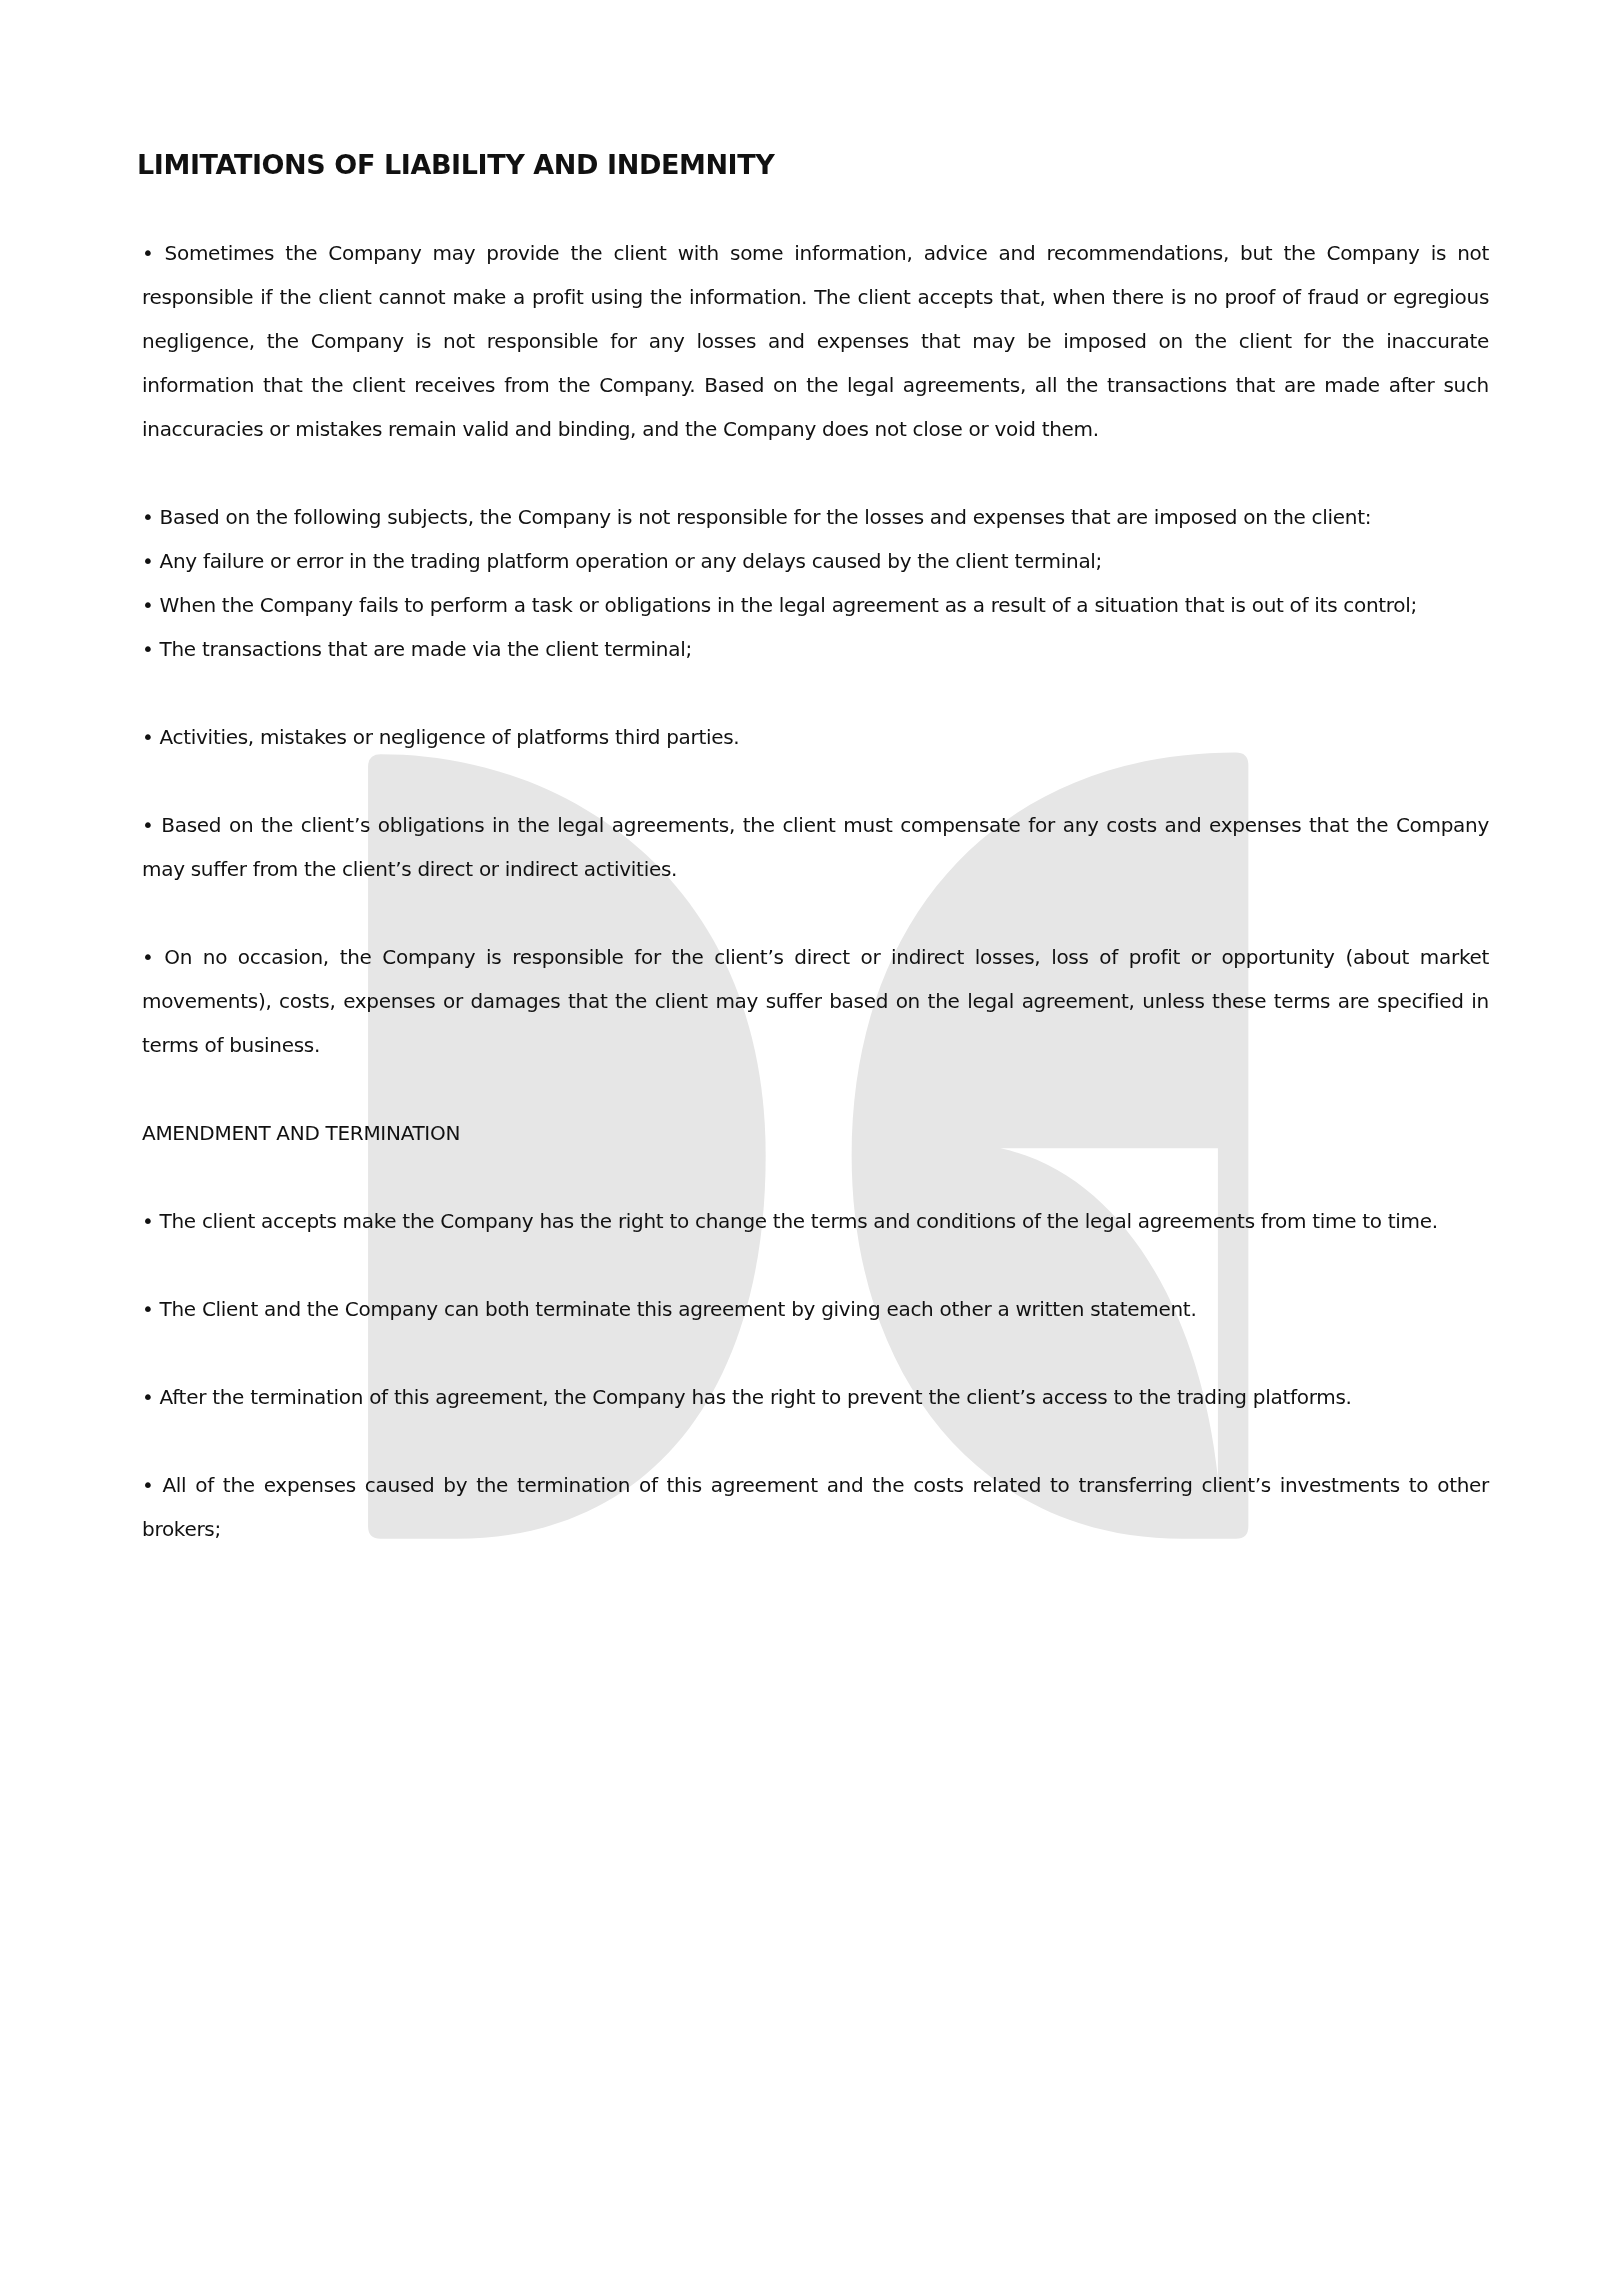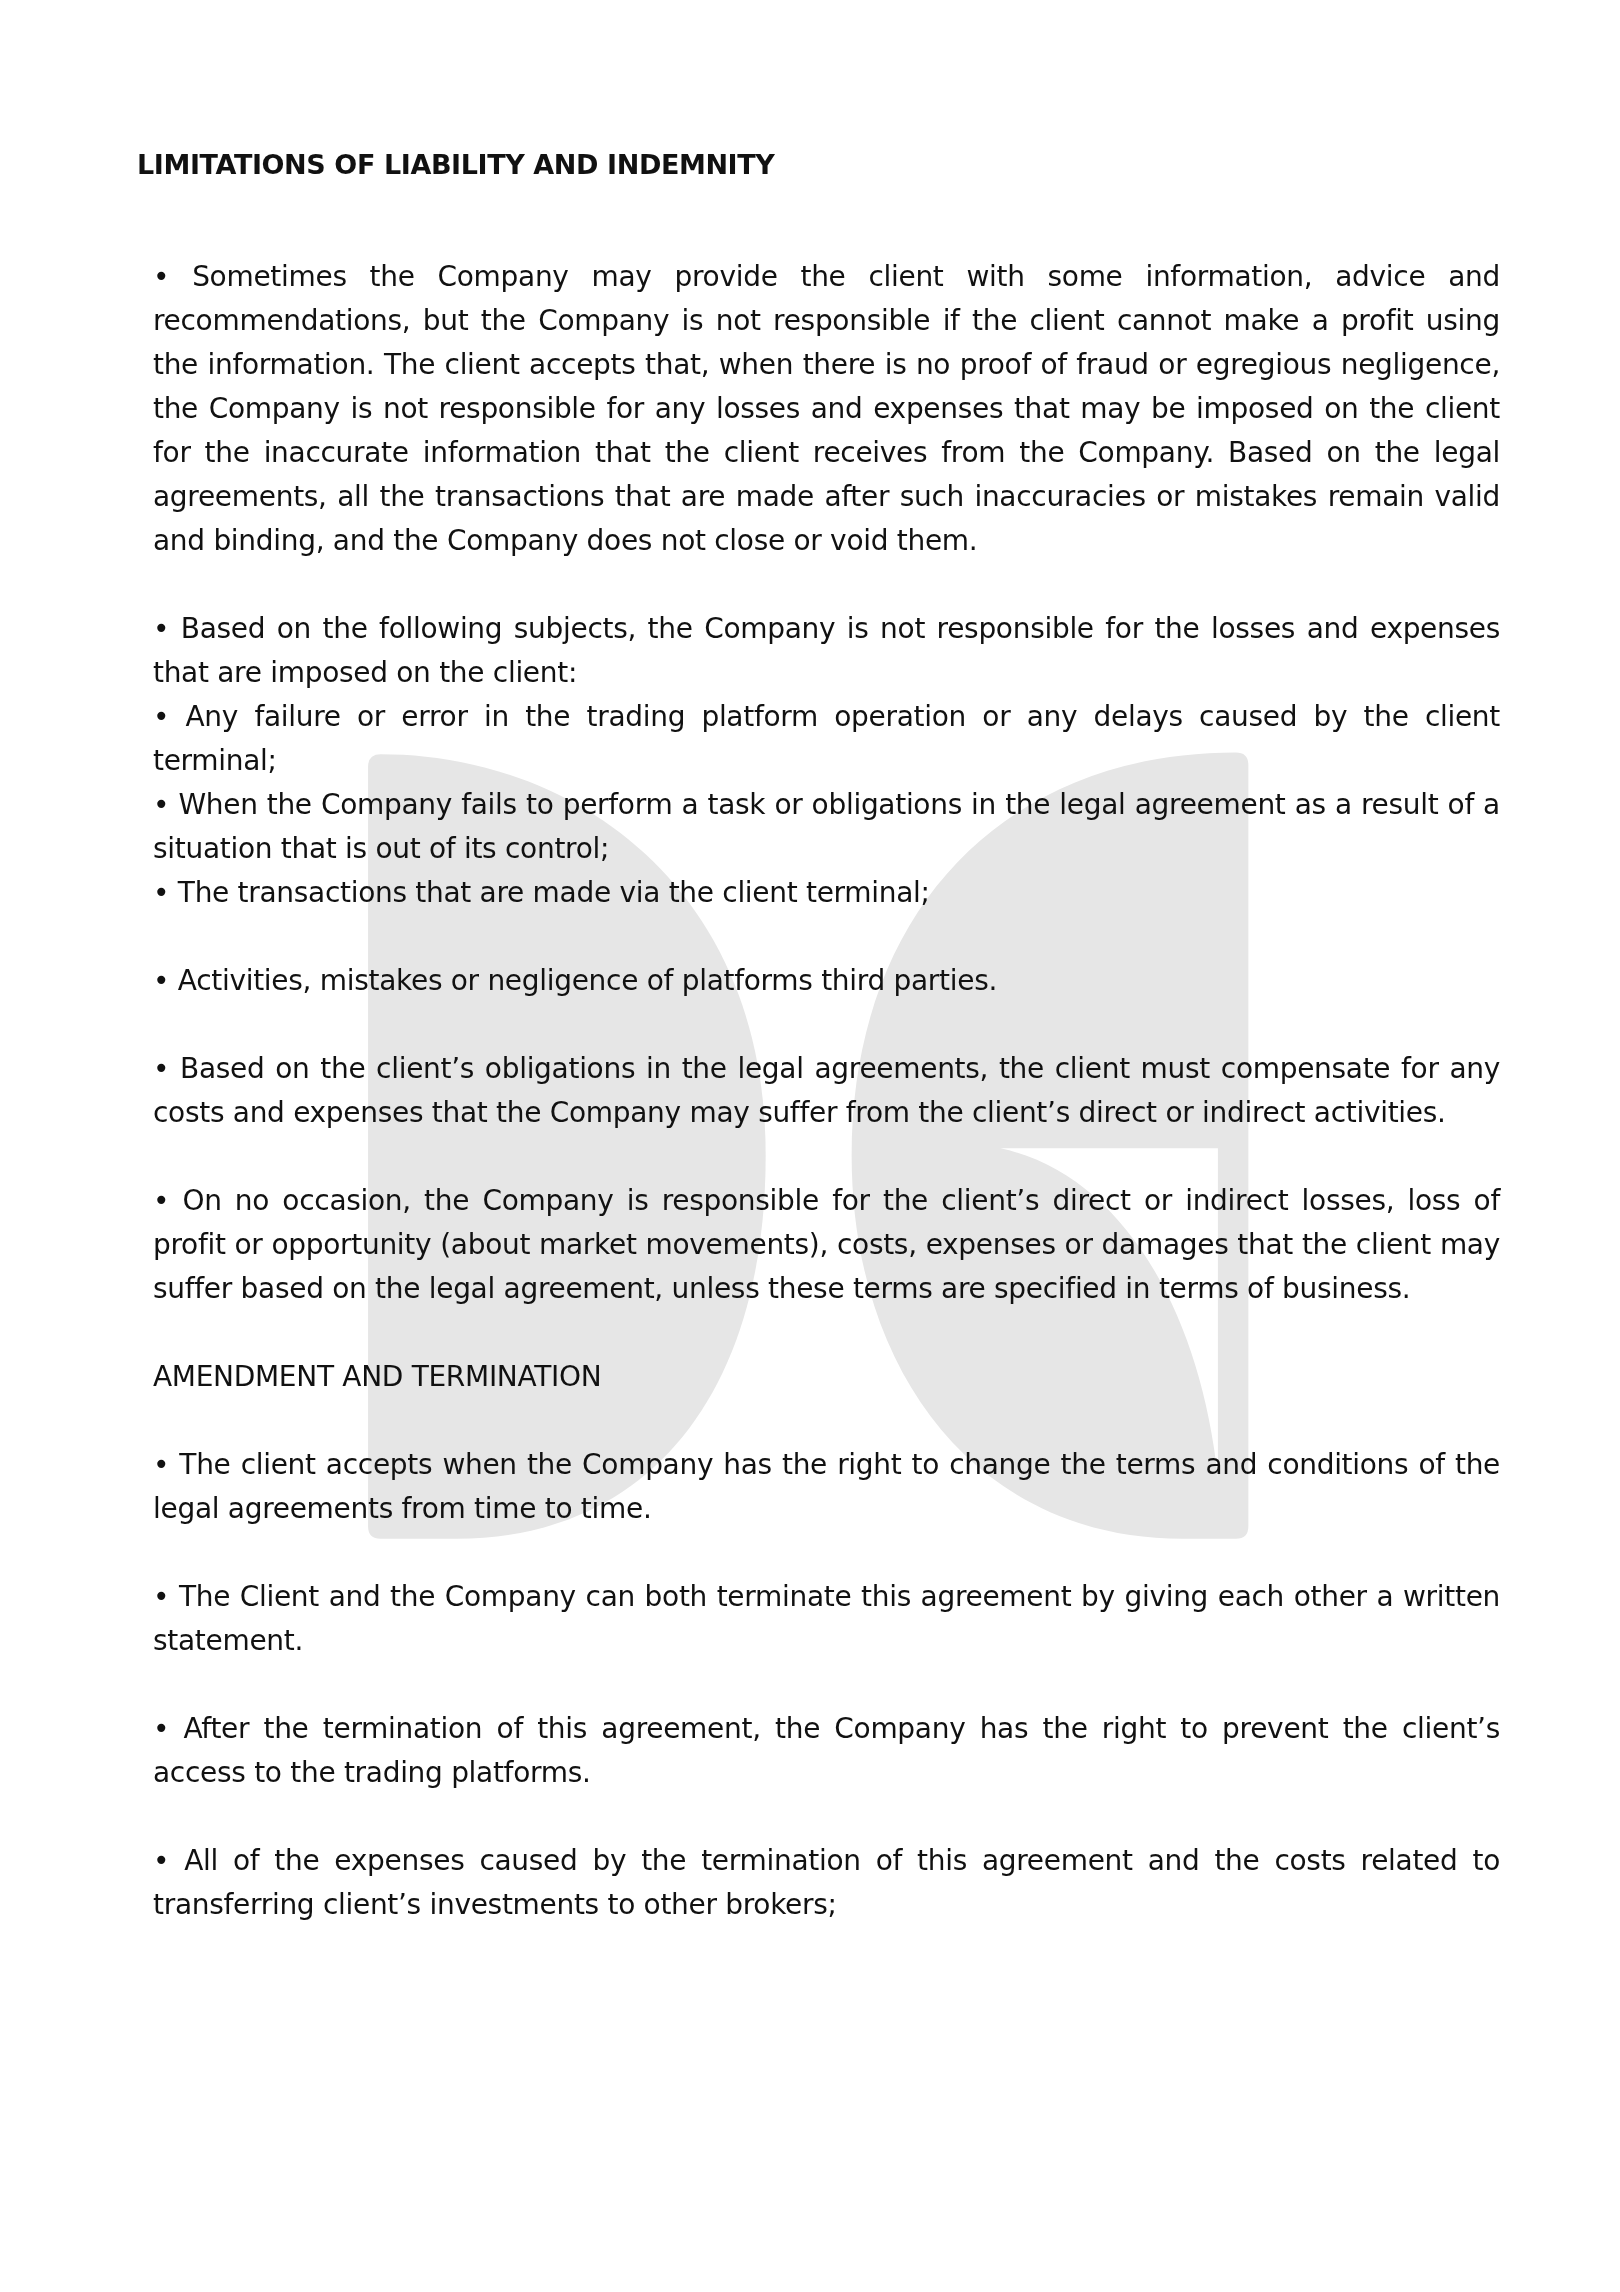--- a/index.html
+++ b/index.html
@@ -3,22 +3,22 @@
   <meta charset="utf-8">
   <style>
     html, body { margin: 0; padding: 0; background: #ffffff; }
     body { width: 1620px; height: 2293px; position: relative; overflow: hidden; }
     .watermark { position: absolute; left: 0; top: 0; width: 1620px; height: 2293px; z-index: 0; pointer-events: none; }
     .page { position: absolute; left: 137px; top: 0; width: 1347px; z-index: 1;
             font-family: "DejaVu Sans", sans-serif; color: #111111; }
     .title { position: absolute; top: 142px; left: 0; margin: 0;
              font-family: "DejaVu Sans", sans-serif; font-weight: bold; font-size: 27px;
              letter-spacing: -0.4px; line-height: 45px; white-space: nowrap; }
-    .body { position: absolute; top: 231px; left: 16px; width: 1347px;
-            font-size: 28px; line-height: 44px; letter-spacing: -0.3px; margin-top: 24px; }
+    .body { position: absolute; top: 231px; left: 5px; width: 1347px;
+            font-size: 20px; line-height: 44px; letter-spacing: -0.3px; }
     .para { margin: 0 0 44px 0; text-align: justify; text-align-last: left; }
     .tight { margin-bottom: 0; }
     .section-heading { margin: 0 0 44px 0; text-transform: none; }
   </style>
 </head>
 <body>
 
 <svg class="watermark" viewBox="0 0 1809 2560" xmlns="http://www.w3.org/2000/svg">
 
   <path d="M 425 842
@@ -53,21 +53,21 @@
 
     <p class="para"><span>•</span> <span>The transactions that are made via the client terminal;</span></p>
     <p class="para"><span>•</span> <span>Activities, mistakes or negligence of platforms third parties.</span></p>
 
     <p class="para"><span>•</span> <span>Based on the client’s obligations in the legal agreements, the client must compensate for any costs and expenses that the Company may suffer from the client’s direct or indirect activities.</span></p>
 
     <p class="para"><span>•</span> <span>On no occasion, the Company is responsible for the client’s direct or indirect losses, loss of profit or opportunity (about market movements), costs, expenses or damages that the client may suffer based on the legal agreement, unless these terms are specified in terms of business.</span></p>
 
     <p class="para section-heading">AMENDMENT AND TERMINATION</p>
 
-    <p class="para"><span>•</span> <span>The client accepts when the Company has the right to change the terms and conditions of the legal agreements from time to time.</span></p>
+    <p class="para"><span>•</span> <span>The client accepts make the Company has the right to change the terms and conditions of the legal agreements from time to time.</span></p>
 
     <p class="para"><span>•</span> <span>The Client and the Company can both terminate this agreement by giving each other a written statement.</span></p>
 
     <p class="para"><span>•</span> <span>After the termination of this agreement, the Company has the right to prevent the client’s access to the trading platforms.</span></p>
 
 
 
     <p class="para"><span>•</span> <span>All of the expenses caused by the termination of this agreement and the costs related to transferring client’s investments to other brokers;</span></p>
   </div>
 </div>

